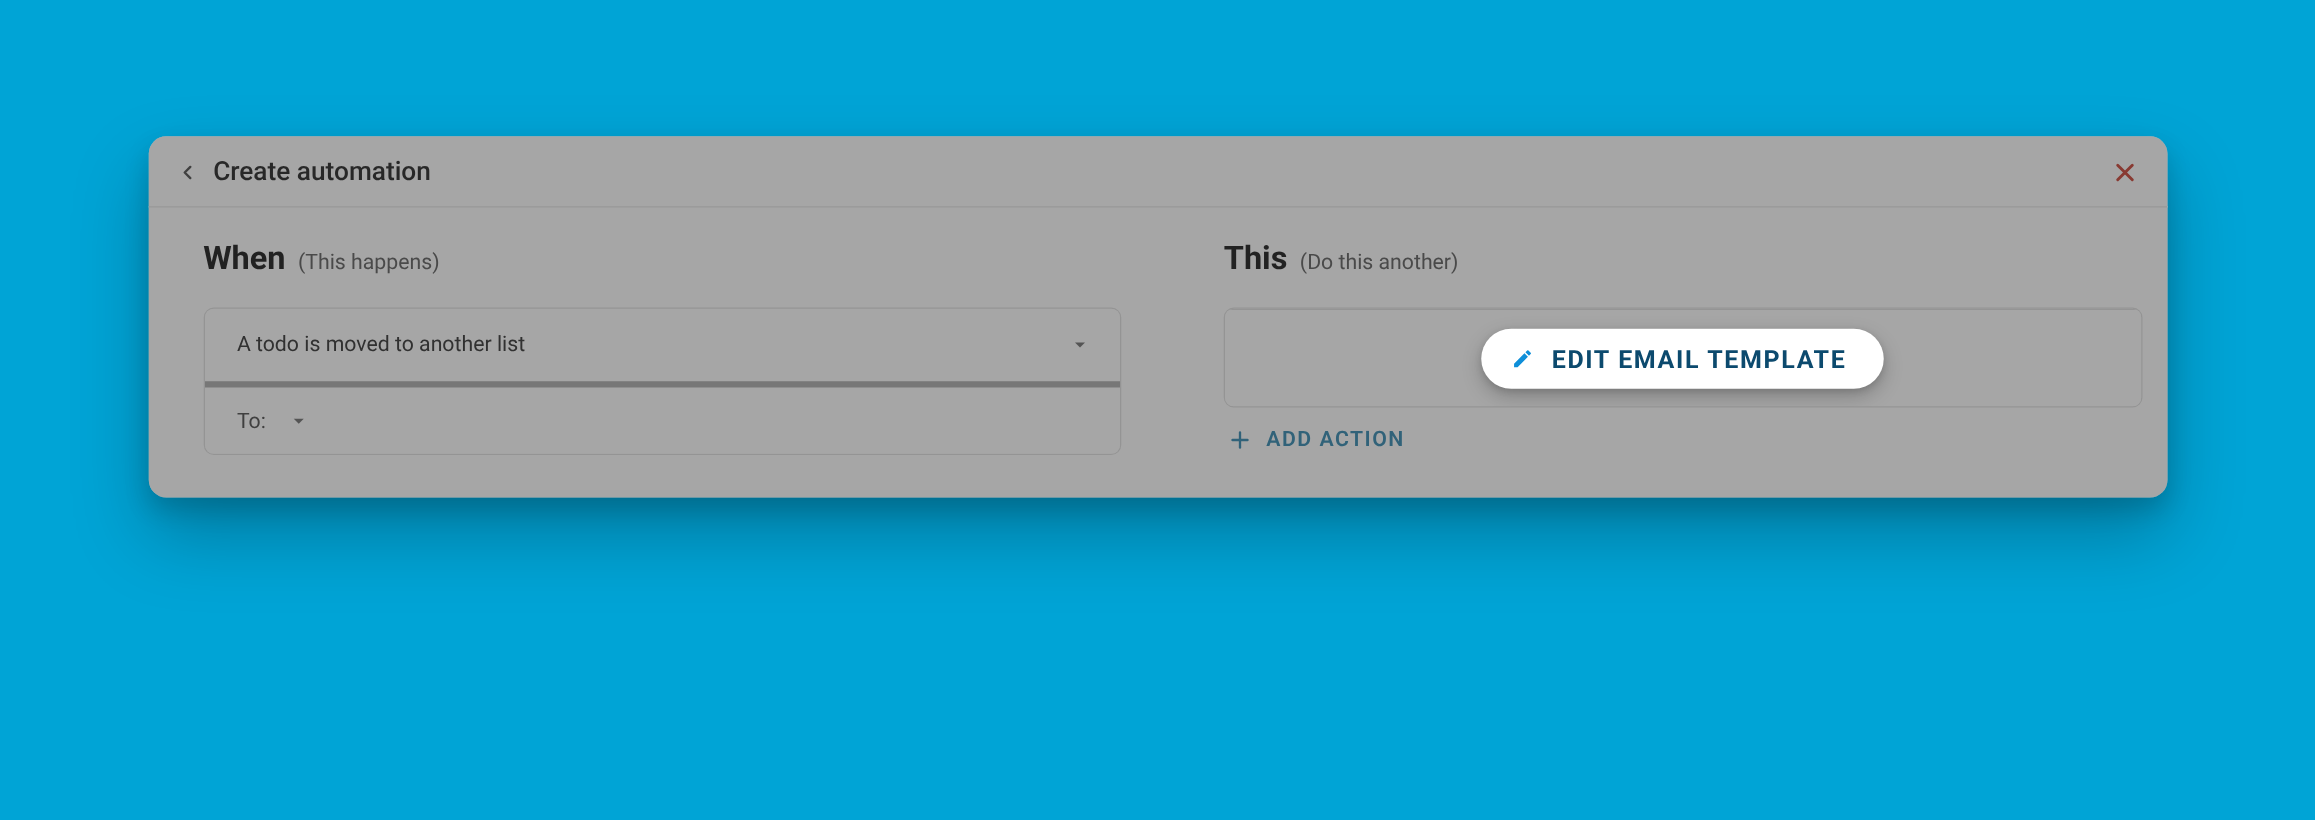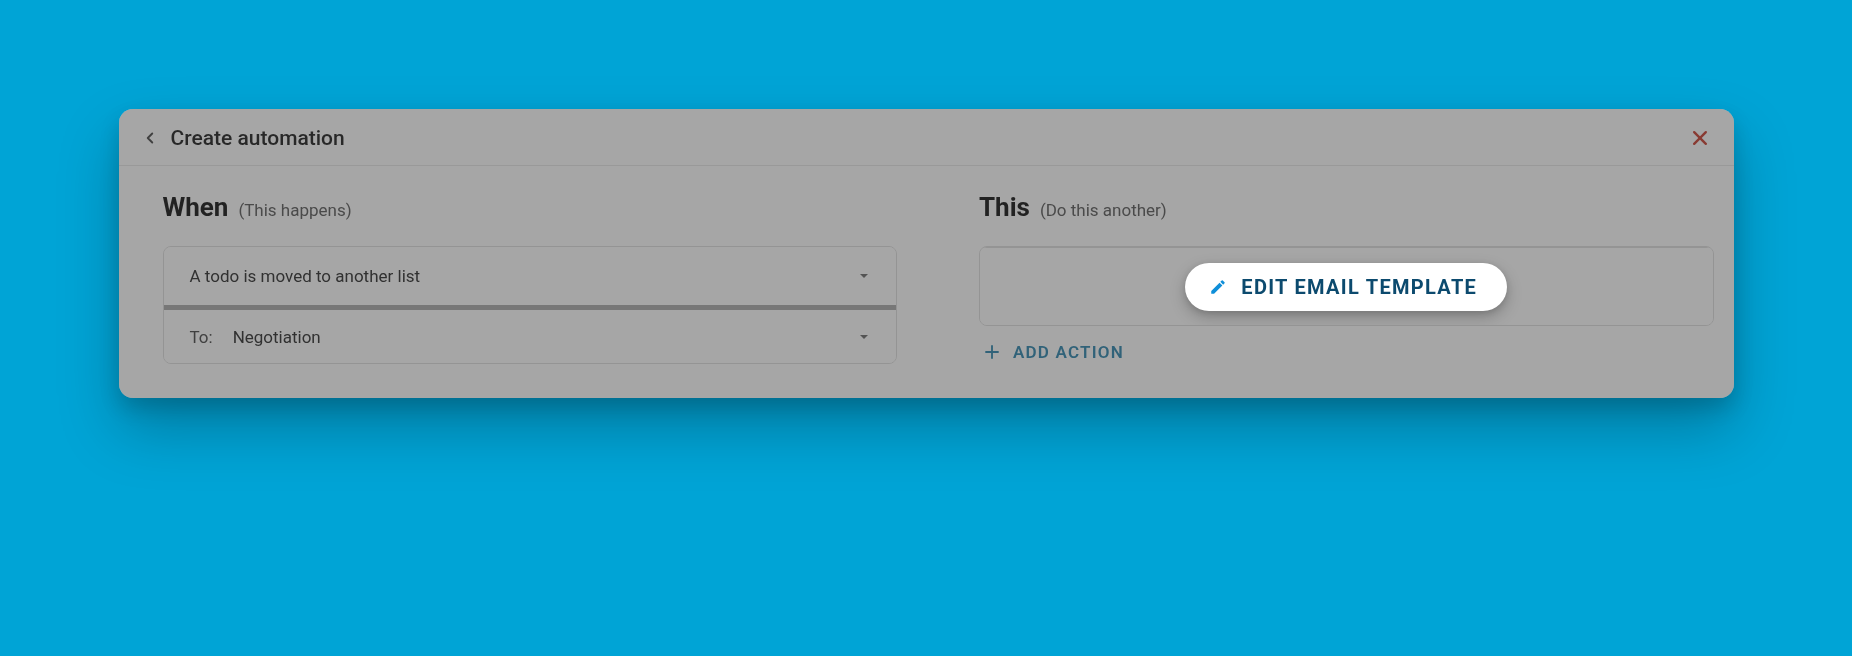--- a/index.html
+++ b/index.html
@@ -227,21 +227,20 @@
 
       <div class="card">
         <div class="select-row">
           <span class="select-value">A todo is moved to another list</span>
           <svg class="caret" viewBox="0 0 12 12">
             <path d="M2 4 L6 8 L10 4 Z" fill="currentColor"></path>
           </svg>
         </div>
         <div class="select-row">
           <span class="select-label">To:</span>
-          <span class="select-value">Negotiation</span>
           <svg class="caret" viewBox="0 0 12 12">
             <path d="M2 4 L6 8 L10 4 Z" fill="currentColor"></path>
           </svg>
         </div>
       </div>
     </div>
 
     <div class="column">
       <div class="section-heading">
         <span class="section-heading-main">This</span>

